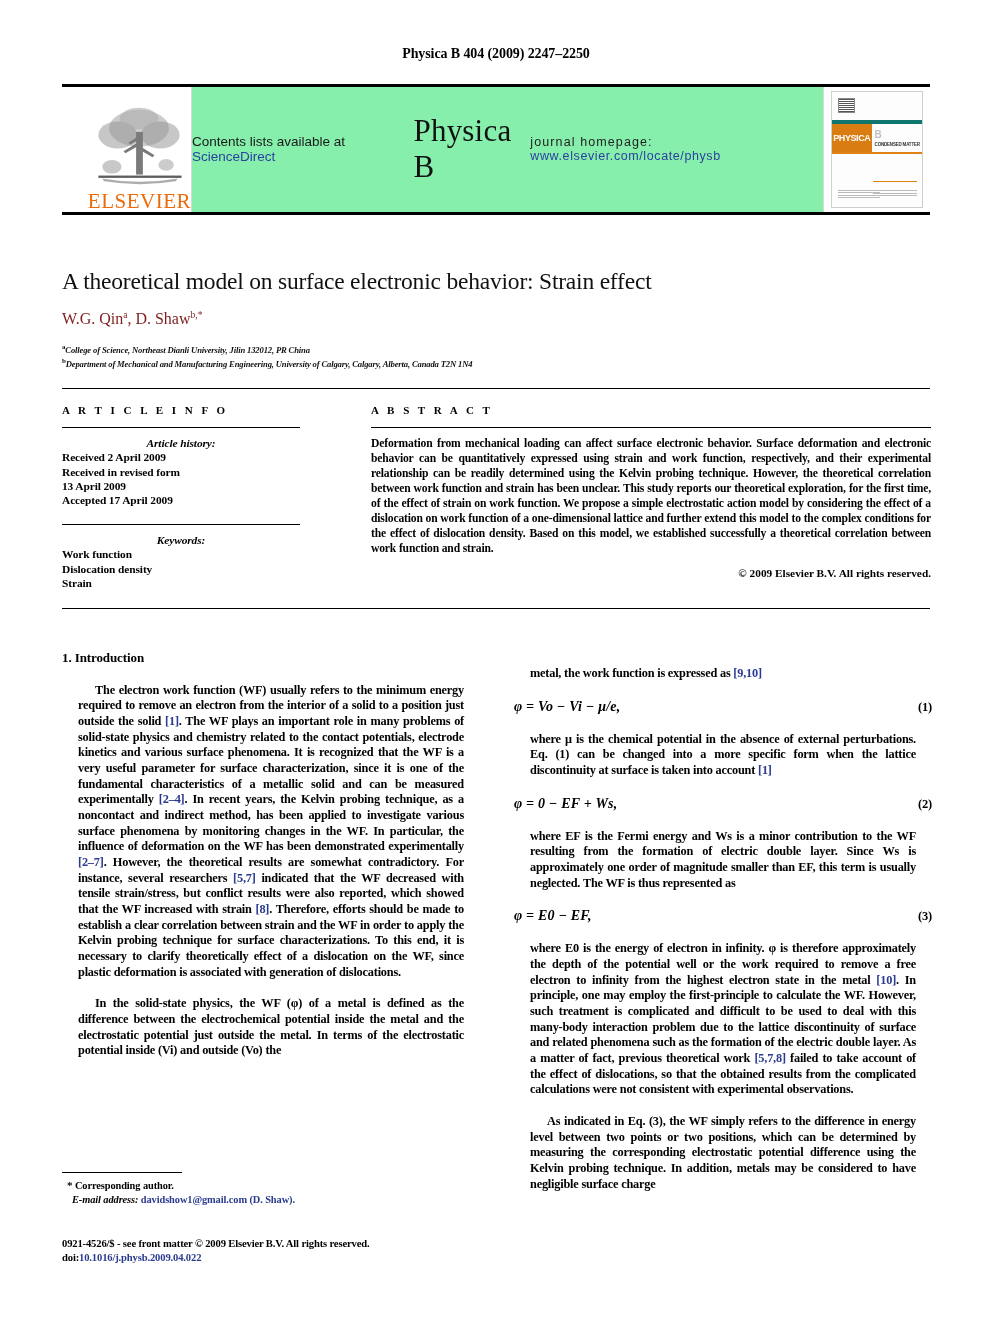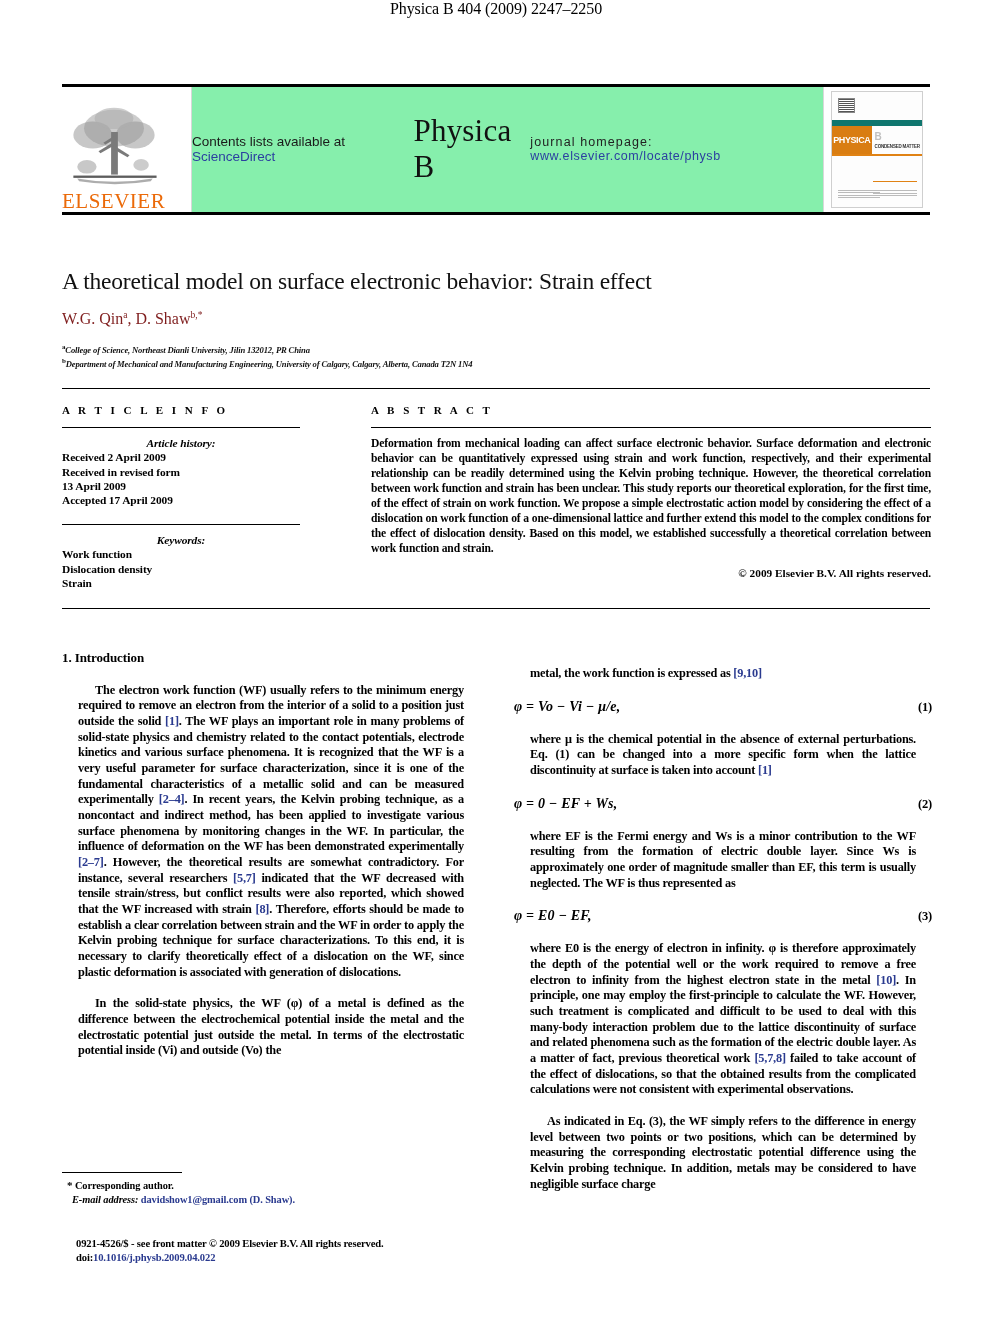--- a/index.html
+++ b/index.html
@@ -18,23 +18,24 @@
   .page {
     width: 992px;
     height: 1323px;
     position: relative;
     box-sizing: border-box;
   }
 
   
   .runhead {
     text-align: center;
-    font-size: 16px;
-    font-weight: normal;
+    font-size: 14px;
+    font-weight: bold;
     letter-spacing: -0.1px;
+    padding-top: 46px;
   }
 
   
   .banner {
     position: absolute;
     left: 62px;
     top: 84px;
     width: 868px;
     border-top: 3px solid #000;
     border-bottom: 3px solid #000;
@@ -42,21 +43,21 @@
     box-sizing: border-box;
     display: flex;
     align-items: stretch;
   }
   .elsevier-box {
     width: 130px;
     flex: 0 0 130px;
     border-right: 1px solid #d8d8d8;
     display: flex;
     flex-direction: column;
-    align-items: flex-start;
+    align-items: flex-end;
     justify-content: flex-start;
     padding-top: 16px;
     box-sizing: border-box;
   }
   .tree-svg { display:block; }
   .elsevier-word {
     font-family: "Liberation Serif", serif;
     color: #eb6a09;
     font-size: 21px;
     letter-spacing: 0.5px;
@@ -112,21 +113,21 @@
     overflow: hidden;
   }
   .cov-logo {
     position:absolute; left:6px; top:6px; width:15px; height:13px;
     background: repeating-linear-gradient(to bottom,#555 0 1px,#fff 1px 2px);
     border: 1px solid #888;
   }
   .cov-band {
     position: absolute;
     left: 0; right: 0; top: 28px; height: 28px;
-    border-top: 6px solid #0f766e;
+    border-top: 4px solid #0f766e;
     border-bottom: 2px solid #e08214;
     display: flex;
   }
   .cov-band-l {
     width: 44%;
     background: #d97d12;
     color: #fff;
     font-family: "Liberation Sans", sans-serif;
     font-weight: bold;
     font-size: 9px;
@@ -305,21 +306,21 @@
   .fn-rule {
     width: 120px;
     border-top: 1px solid #000;
     margin-bottom: 5px;
   }
   .fn .star { font-size: 11px; }
   .fn .mail-label { font-style: italic; }
   .fn .mail { color: #2a3a8f; }
   .issn {
     position: absolute;
-    left: 76px;
+    left: 62px;
     top: 1237px;
     width: 430px;
     font-size: 10.6px;
     font-weight: bold;
     line-height: 1.35;
     letter-spacing: -0.15px;
   }
   .issn .doi-link { color: #2a3a8f; }
 </style>
 </head>

